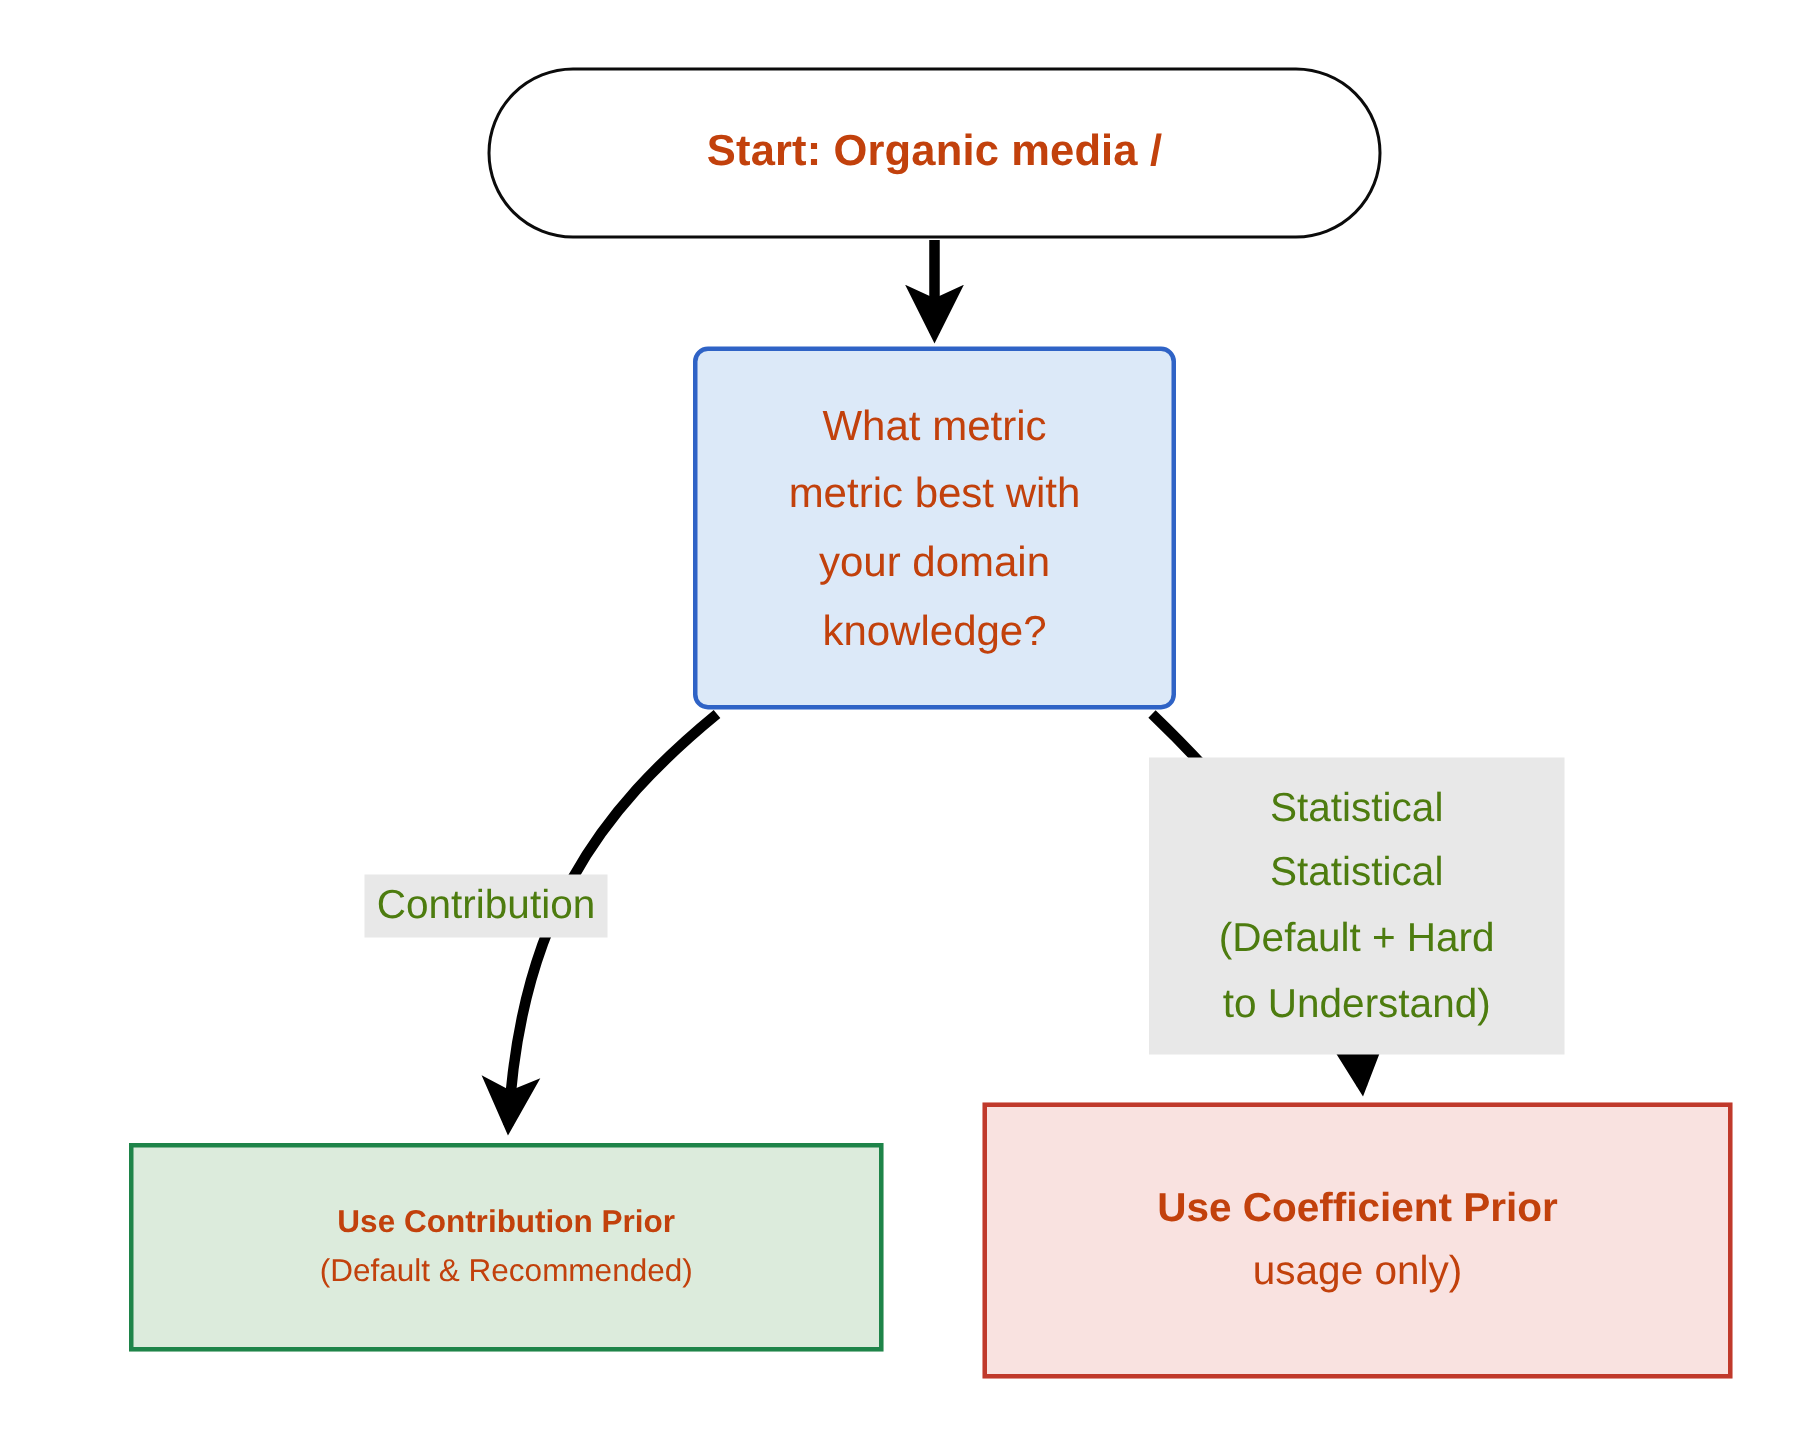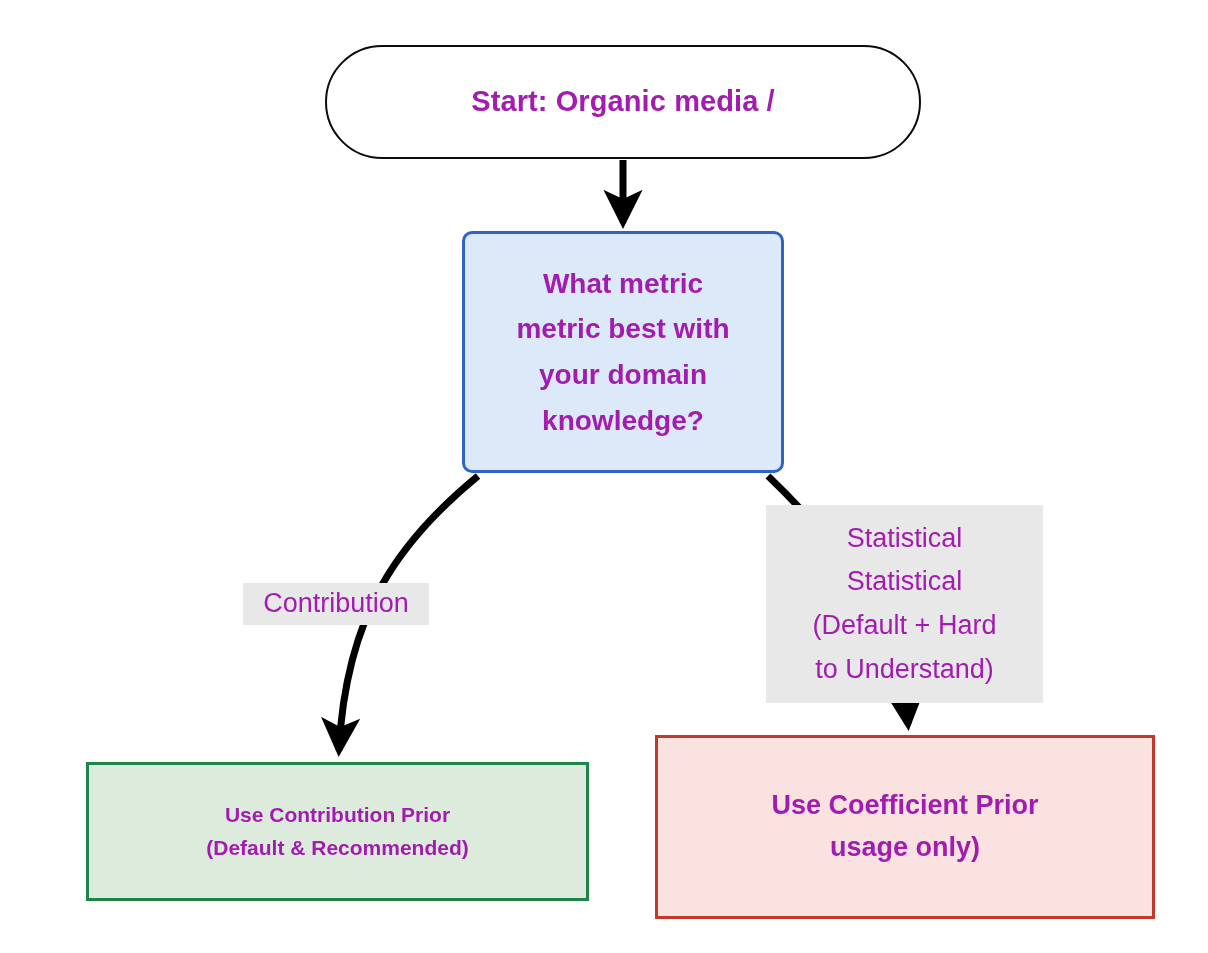--- a/index.html
+++ b/index.html
@@ -28,21 +28,21 @@
     pointer-events: none;
   }
   .node {
     position: absolute;
     box-sizing: border-box;
     display: flex;
     flex-direction: column;
     align-items: center;
     justify-content: center;
     text-align: center;
-    color: #a21caf;
+    color: #c2410c;
   }
 
   
   #start-node {
     left: 325px;
     top: 45px;
     width: 596px;
     height: 114px;
     border: 2px solid #0b0b0b;
     border-radius: 57px;
@@ -85,40 +85,40 @@
     top: 735px;
     width: 500px;
     height: 184px;
     border: 3px solid #c0392b;
     background: #f9e2e0;
     font-size: 27px;
     line-height: 1.55;
   }
 
   .line-bold { font-weight: bold; }
-  .line-normal { font-weight: bold; text-align: right; }
+  .line-normal { font-weight: normal; text-align: right; }
 
   
   .edge-label {
     position: absolute;
     background: #e8e8e8;
-    color: #a21caf;
+    color: #4d7c0f;
     font-size: 27px;
     line-height: 1.62;
     text-align: center;
     box-sizing: border-box;
     display: flex;
     flex-direction: column;
     align-items: center;
     justify-content: center;
   }
   #edge-label-contribution {
     left: 243px;
     top: 583px;
-    width: 186px;
+    width: 162px;
     height: 42px;
   }
   #edge-label-statistical {
     left: 766px;
     top: 505px;
     width: 277px;
     height: 198px;
   }
 </style>
 </head>

